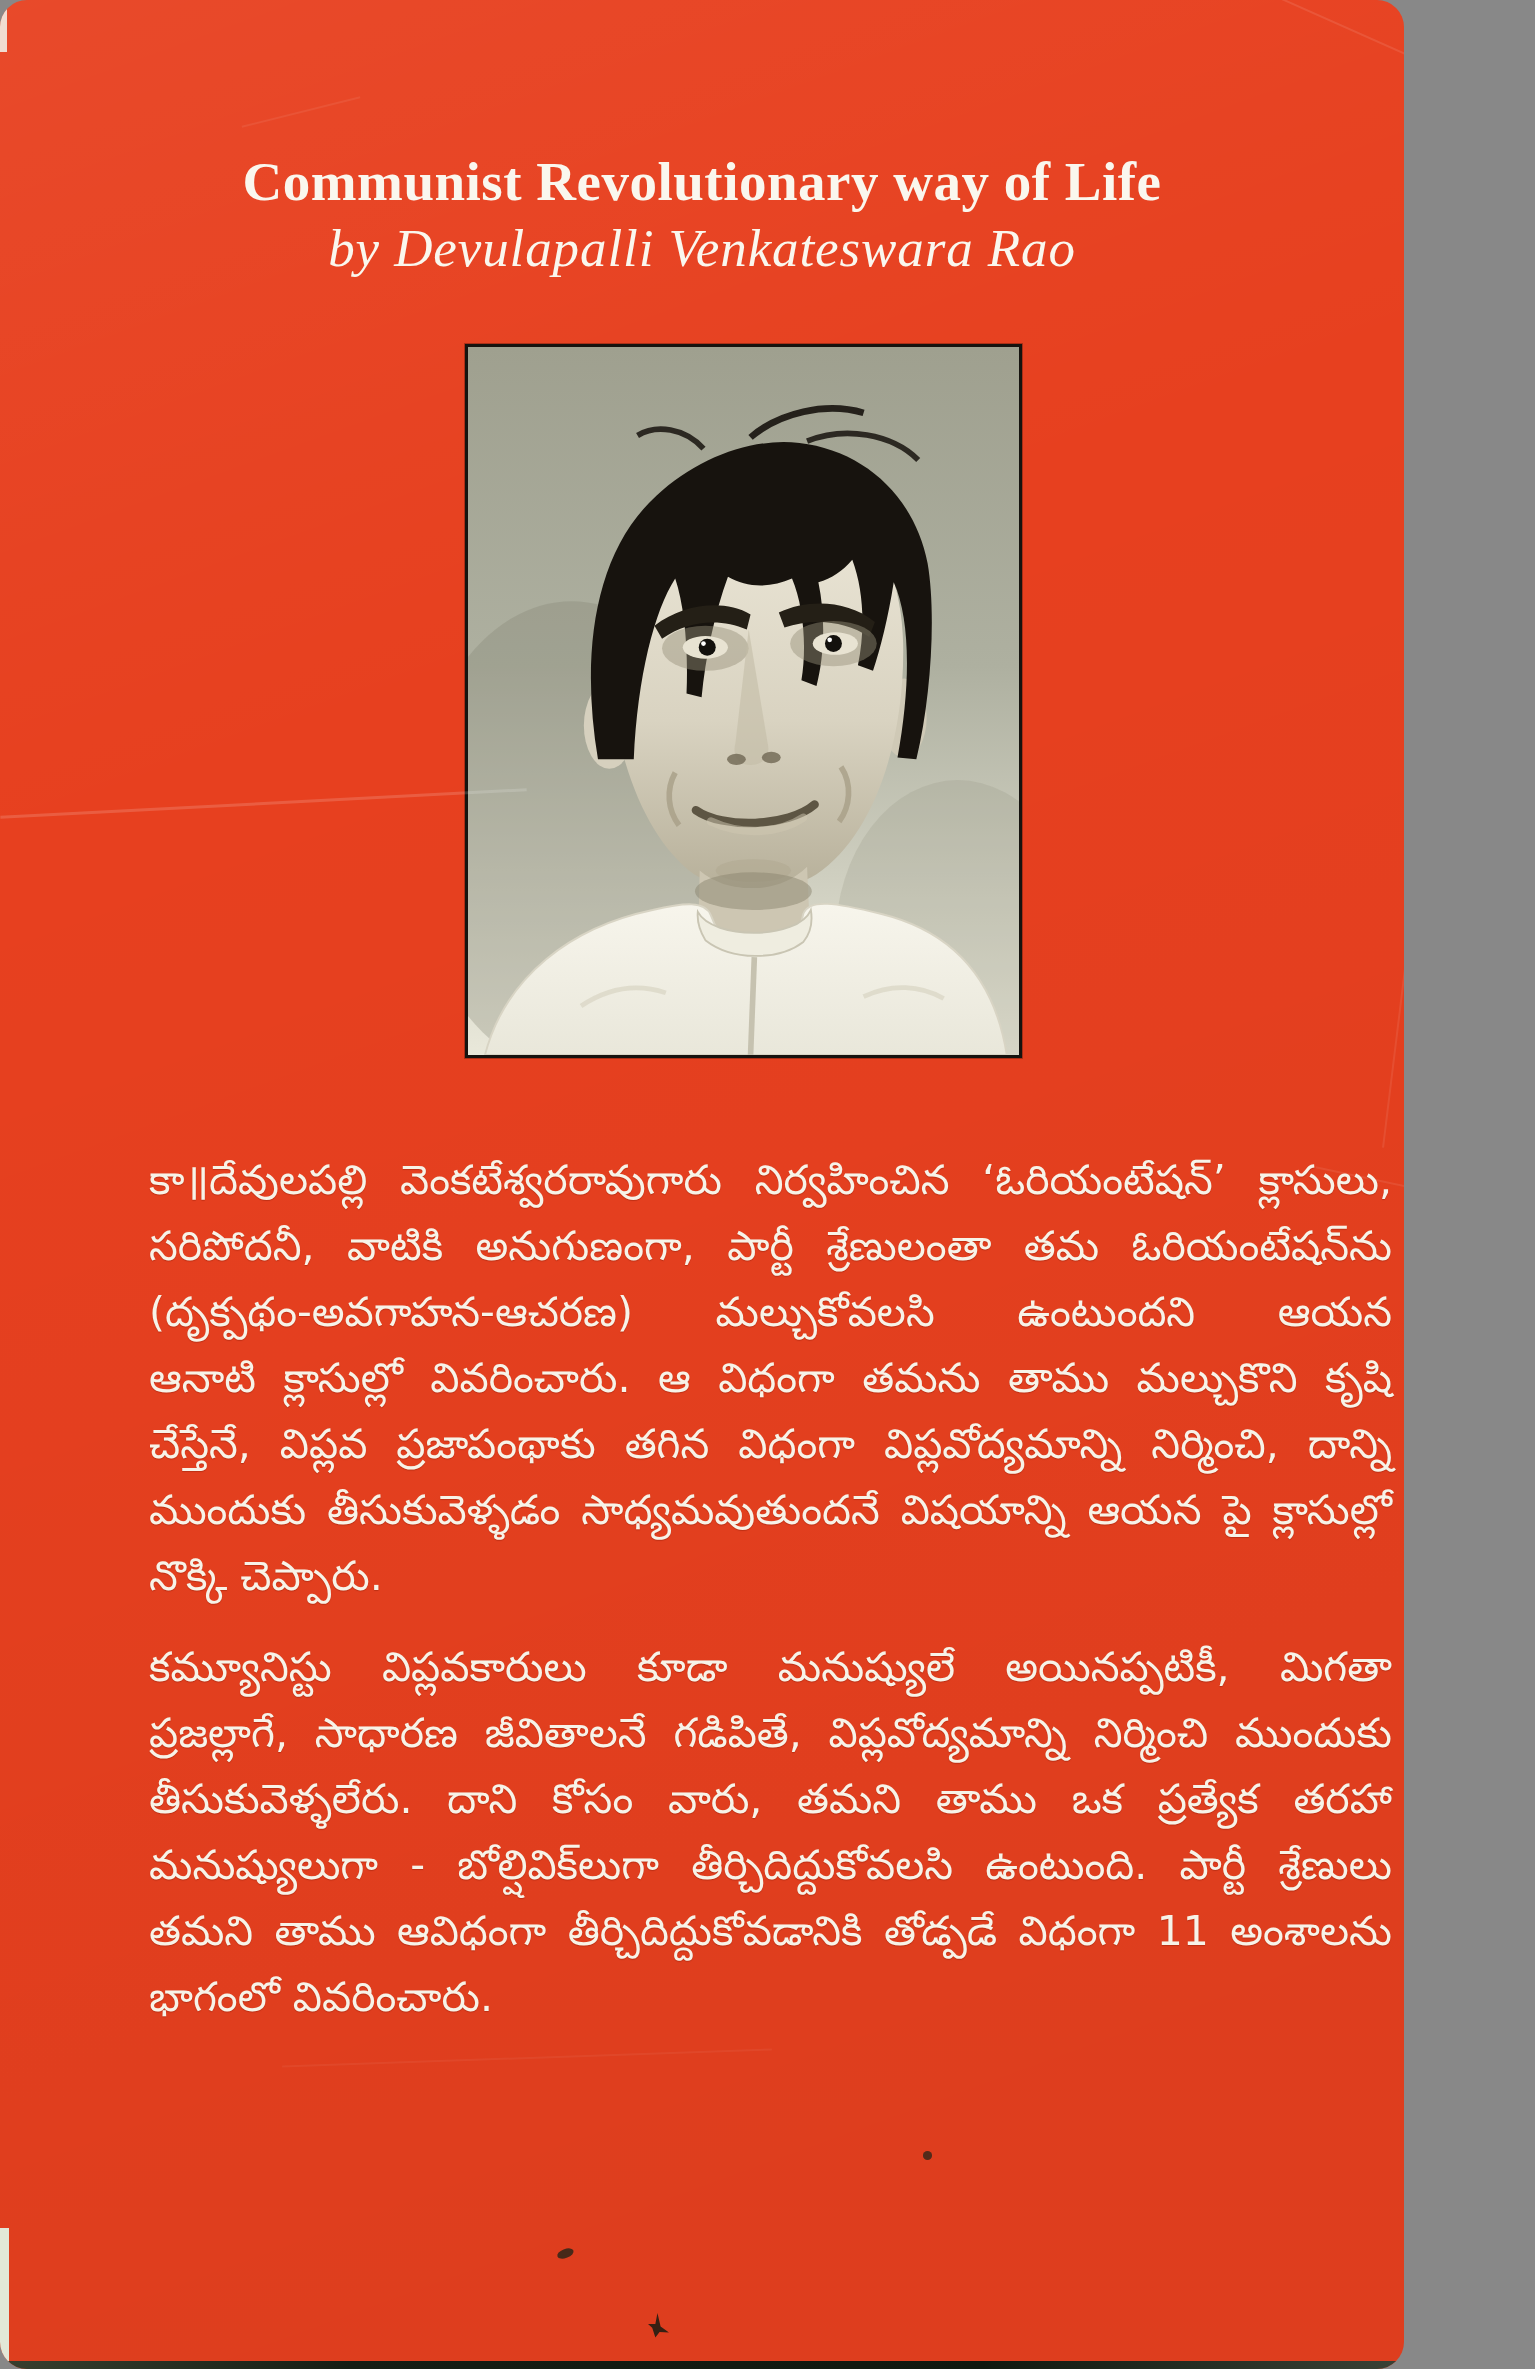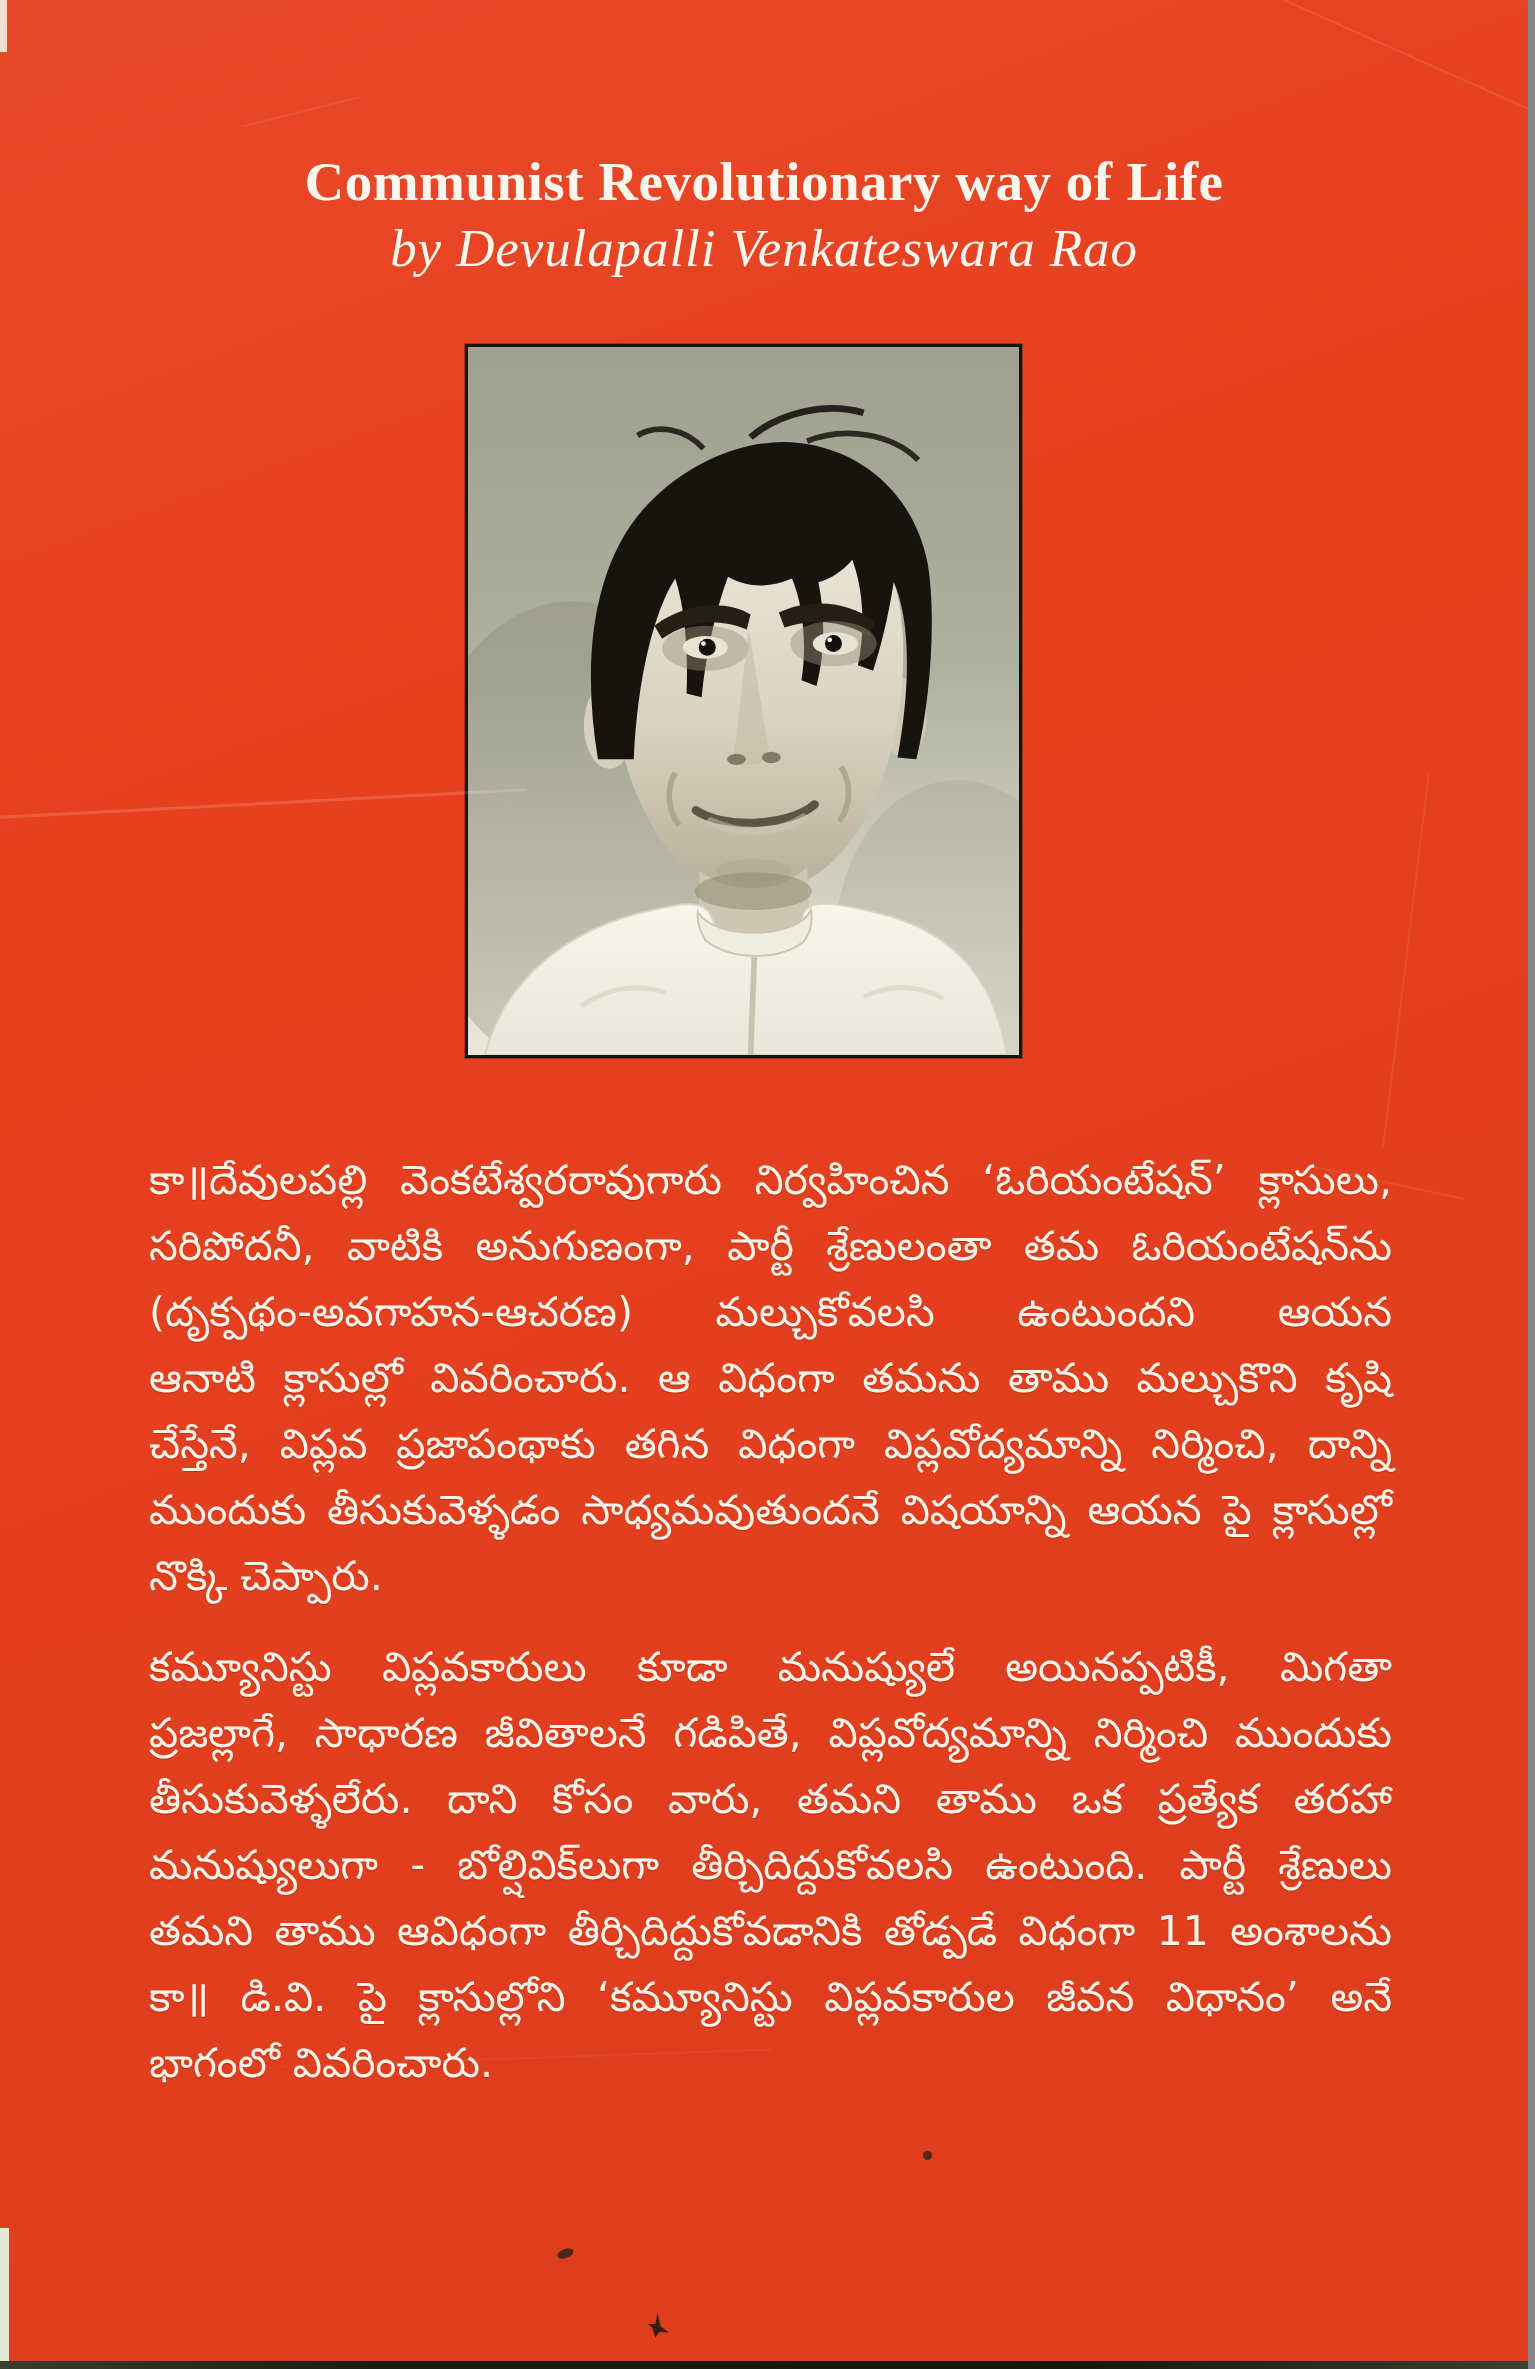--- a/index.html
+++ b/index.html
@@ -1,23 +1,24 @@
 <!DOCTYPE html>
 <html style="font-size:15px"><head>
 <meta charset="utf-8">
 <style>
   html,body{margin:0;padding:0;background:#888;}
   .cover{
     position:relative;
-    width:1528px;height:2369px;
+    width:1404px;height:2369px;
     background:
       linear-gradient(160deg, rgba(255,255,255,.05) 0%, rgba(255,255,255,0) 30%, rgba(0,0,0,.04) 85%),
       #e7401f;
     overflow:hidden;
     font-family:"DejaVu Sans", sans-serif;
+    border-radius:27px;
   }
   
   .title{
     position:absolute;top:149px;left:0;width:100%;
     text-align:center;
     font-family:"Liberation Serif", serif;
     font-weight:700;font-size:55px;line-height:66px;
     color:#faf7ee;letter-spacing:0.5px;
   }
   .byline{
@@ -155,21 +156,20 @@
       <div class="tl j">చేస్తేనే, విప్లవ ప్రజాపంథాకు తగిన విధంగా విప్లవోద్యమాన్ని నిర్మించి, దాన్ని</div>
       <div class="tl j">ముందుకు తీసుకువెళ్ళడం సాధ్యమవుతుందనే విషయాన్ని ఆయన పై క్లాసుల్లో</div>
       <div class="tl last">నొక్కి చెప్పారు.</div>
     </section>
     <section class="para p2">
       <div class="tl j">కమ్యూనిస్టు విప్లవకారులు కూడా మనుష్యులే అయినప్పటికీ, మిగతా</div>
       <div class="tl j">ప్రజల్లాగే, సాధారణ జీవితాలనే గడిపితే, విప్లవోద్యమాన్ని నిర్మించి ముందుకు</div>
       <div class="tl j">తీసుకువెళ్ళలేరు. దాని కోసం వారు, తమని తాము ఒక ప్రత్యేక తరహా</div>
       <div class="tl j">మనుష్యులుగా - బోల్షివిక్‌లుగా తీర్చిదిద్దుకోవలసి ఉంటుంది. పార్టీ శ్రేణులు</div>
       <div class="tl j">తమని తాము ఆవిధంగా తీర్చిదిద్దుకోవడానికి తోడ్పడే విధంగా 11 అంశాలను</div>
-      <div class="tl j">కా॥ డి.వి. పై క్లాసుల్లోని ‘కమ్యూనిస్టు విప్లవకారుల జీవన విధానం’ అనే</div>
       <div class="tl last">భాగంలో వివరించారు.</div>
     </section>
   </main>
 
   <div class="scratch s1"></div>
   <div class="scratch s2"></div>
   <div class="scratch s3"></div>
   <div class="scratch s4"></div>
   <div class="scratch s5"></div>
   <div class="scratch s6"></div>

